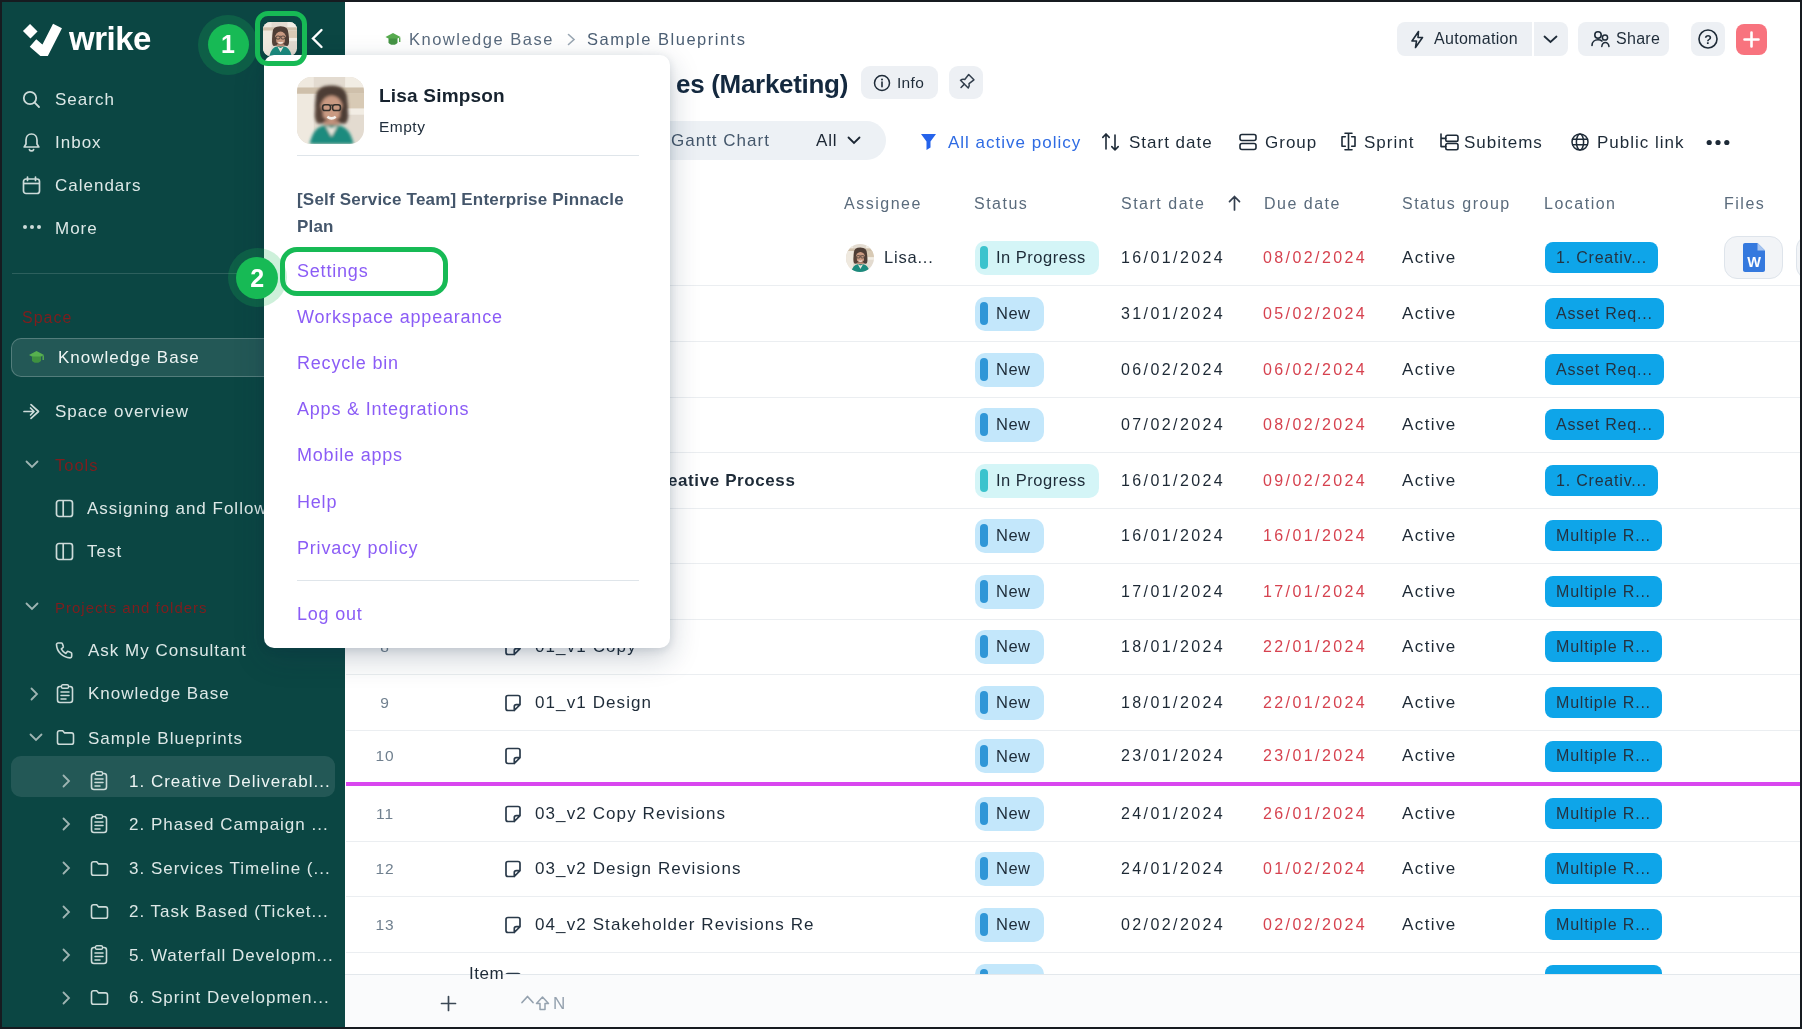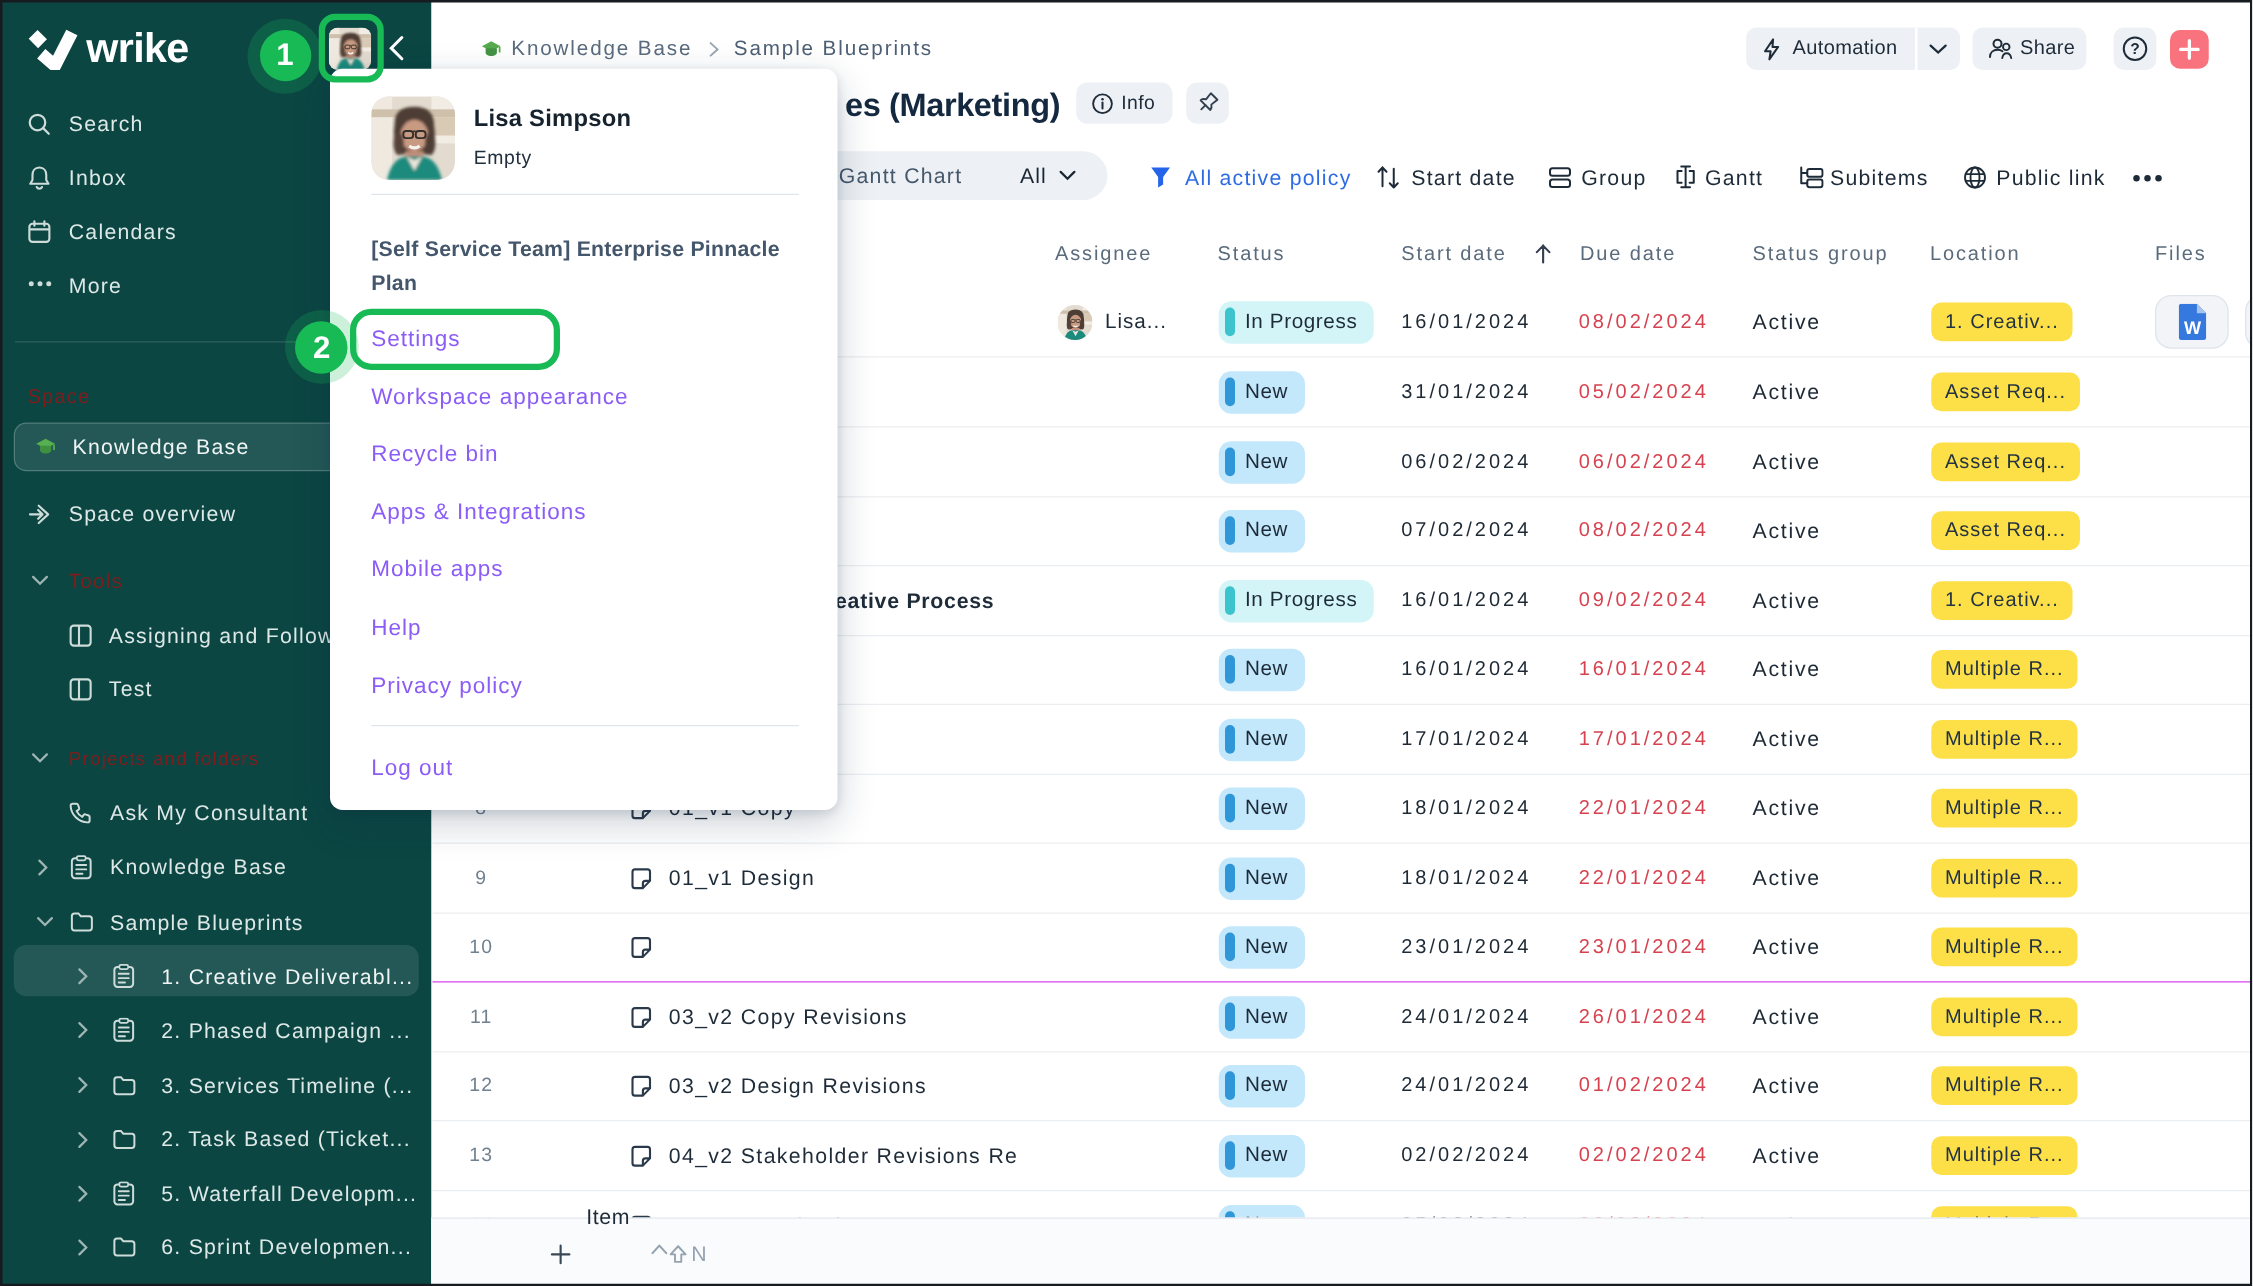--- a/index.html
+++ b/index.html
@@ -22,21 +22,21 @@
   .date1{left:775px;font-size:16px;color:#1d2935;letter-spacing:2.4px;}
   .date2{left:917px;font-size:16px;color:#d6424f;letter-spacing:2.4px;}
   .act{left:1056px;font-size:17px;color:#1d2935;letter-spacing:1.4px;}
   .badge{left:629px;}
   .bdg{display:flex;align-items:center;height:34px;border-radius:10px;}
   .bdg .bar{width:8px;height:22.5px;border-radius:4.2px;margin-left:5px;}
   .bdg .bt{font-size:16.5px;color:#1d2b38;margin-left:8px;margin-right:13px;letter-spacing:.5px;}
   .new .bar{background:#2f96d7;} .new{background:#c3e7fb;}
   .inp .bar{background:#3cc3cd;} .inp{background:#d4f5f7;}
   .loc{left:1199px;}
-  .locp{display:flex;align-items:center;height:31px;border-radius:8px;background:#fde047;color:#243342;font-size:16px;letter-spacing:.8px;padding:0 11px;}
+  .locp{display:flex;align-items:center;height:31px;border-radius:8px;background:#0ea5e9;color:#243342;font-size:16px;letter-spacing:.8px;padding:0 11px;}
   .ticon{position:absolute;left:158px;top:0;bottom:0;display:flex;align-items:center;}
   
   .menu{position:absolute;left:264px;top:55px;width:406px;height:593px;background:#fff;border-radius:10px;box-shadow:0 10px 30px rgba(16,42,67,.22),0 2px 8px rgba(16,42,67,.12);}
   .mi{position:absolute;left:297px;height:23px;display:flex;align-items:center;font-size:18px;color:#8b5cf6;letter-spacing:.8px;white-space:nowrap;}
   
   .halo{position:absolute;border-radius:50%;background:rgba(27,188,86,.22);}
   .gc{position:absolute;border-radius:50%;background:#17ba55;color:#fff;font-weight:bold;font-size:25px;display:flex;align-items:center;justify-content:center;}
   .gbox{position:absolute;border:5.5px solid #17ba55;box-sizing:border-box;}
   .frame{position:absolute;left:0;top:0;right:0;bottom:0;border:2px solid #161b20;pointer-events:none;z-index:99;}
 </style>
@@ -310,21 +310,21 @@
         <rect x="2" y="11.5" width="16" height="6" rx="2" stroke="#1d2a37" stroke-width="1.6" fill="none"></rect>
       </svg>
   <div class="fx" style="left:1265px;top:131px;height:23px;font-size:17px;color:#1d2a37;letter-spacing:1px;">Group</div>
   <svg class="abs" style="left:1338px;top:131px" width="21" height="21" viewBox="0 0 21 21">
         <g stroke="#1d2a37" stroke-width="1.6" fill="none" stroke-linecap="round" stroke-linejoin="round">
           <path d="M7,2.2 L14,2.2 M10.5,2.2 L10.5,18.8 M7,18.8 L14,18.8"></path>
           <path d="M7.3,5.8 L4,5.8 L4,15.2 L7.3,15.2"></path>
           <path d="M13.7,5.8 L17,5.8 L17,15.2 L13.7,15.2"></path>
         </g>
       </svg>
-  <div class="fx" style="left:1364px;top:131px;height:23px;font-size:17px;color:#1d2a37;letter-spacing:1px;">Gantt</div>
+  <div class="fx" style="left:1364px;top:131px;height:23px;font-size:17px;color:#1d2a37;letter-spacing:1px;">Sprint</div>
   <svg class="abs" style="left:1438px;top:130px" width="21" height="21" viewBox="0 0 21 21">
         <g stroke="#1d2a37" stroke-width="1.6" fill="none" stroke-linecap="round" stroke-linejoin="round">
           <path d="M3,4 L3,16.6 M3,8.4 L7.8,8.4 M3,16.6 L7.8,16.6"></path>
           <rect x="7.8" y="5.2" width="12.2" height="6.2" rx="1.7"></rect>
           <rect x="7.8" y="13.5" width="12.2" height="6.2" rx="1.7"></rect>
         </g>
       </svg>
   <div class="fx" style="left:1464px;top:131px;height:23px;font-size:17px;color:#1d2a37;letter-spacing:1px;">Subitems</div>
   <svg class="abs" style="left:1570px;top:132px" width="20" height="20" viewBox="0 0 20 20">
         <circle cx="10" cy="10" r="8" stroke="#1d2a37" stroke-width="1.5" fill="none"></circle>
@@ -504,21 +504,21 @@
               <div class="bt">New</div>
             </div>
           </div>
           <div class="cell date1">18/01/2024</div>
           <div class="cell date2">22/01/2024</div>
           <div class="cell act">Active</div>
           <div class="cell loc">
             <div class="locp">Multiple R...</div>
           </div>
         </div>
-<div class="row" style="top:730px;height:56px;border-bottom:1px solid #d946ef;box-sizing:border-box;">
+<div class="row" style="top:730px;height:56px;border-bottom:4px solid #d946ef;box-sizing:border-box;">
           <div class="cell num">10</div>
           <div class="ticon">
             <svg width="18" height="18" viewBox="0 0 18 18">
               <path d="M10.3,16.5 L4,16.5 C2.9,16.5 2,15.6 2,14.5 L2,3.5 C2,2.4 2.9,1.5 4,1.5 L14,1.5 C15.1,1.5 16,2.4 16,3.5 L16,10.7 L10.3,16.5 M10.3,16.3 L10.3,12.7 C10.3,11.6 11.2,10.7 12.3,10.7 L15.9,10.7" fill="none" stroke="#2a3a4a" stroke-width="1.7" stroke-linejoin="round" stroke-linecap="round"></path>
             </svg>
           </div>
           <div class="cell badge">
             <div class="bdg new">
               <div class="bar"></div>
               <div class="bt">New</div>

